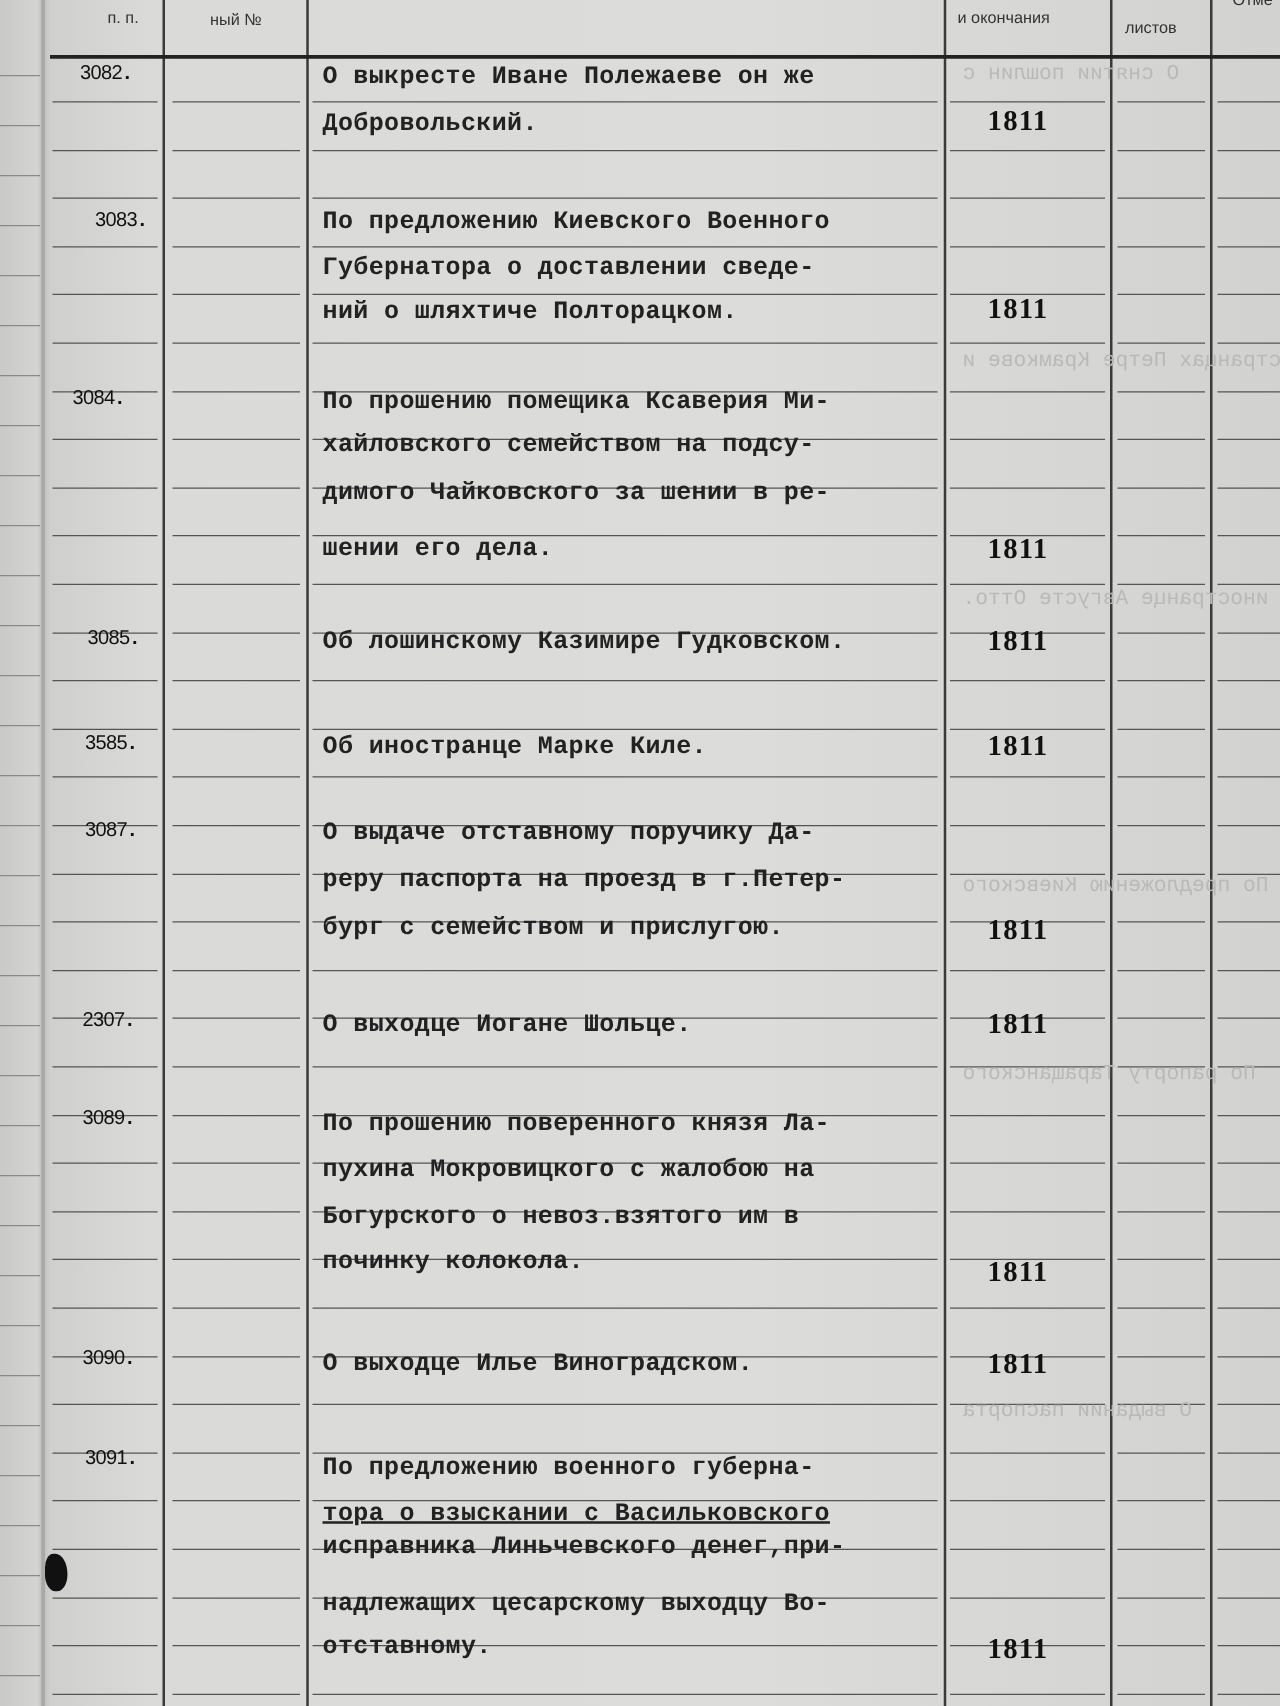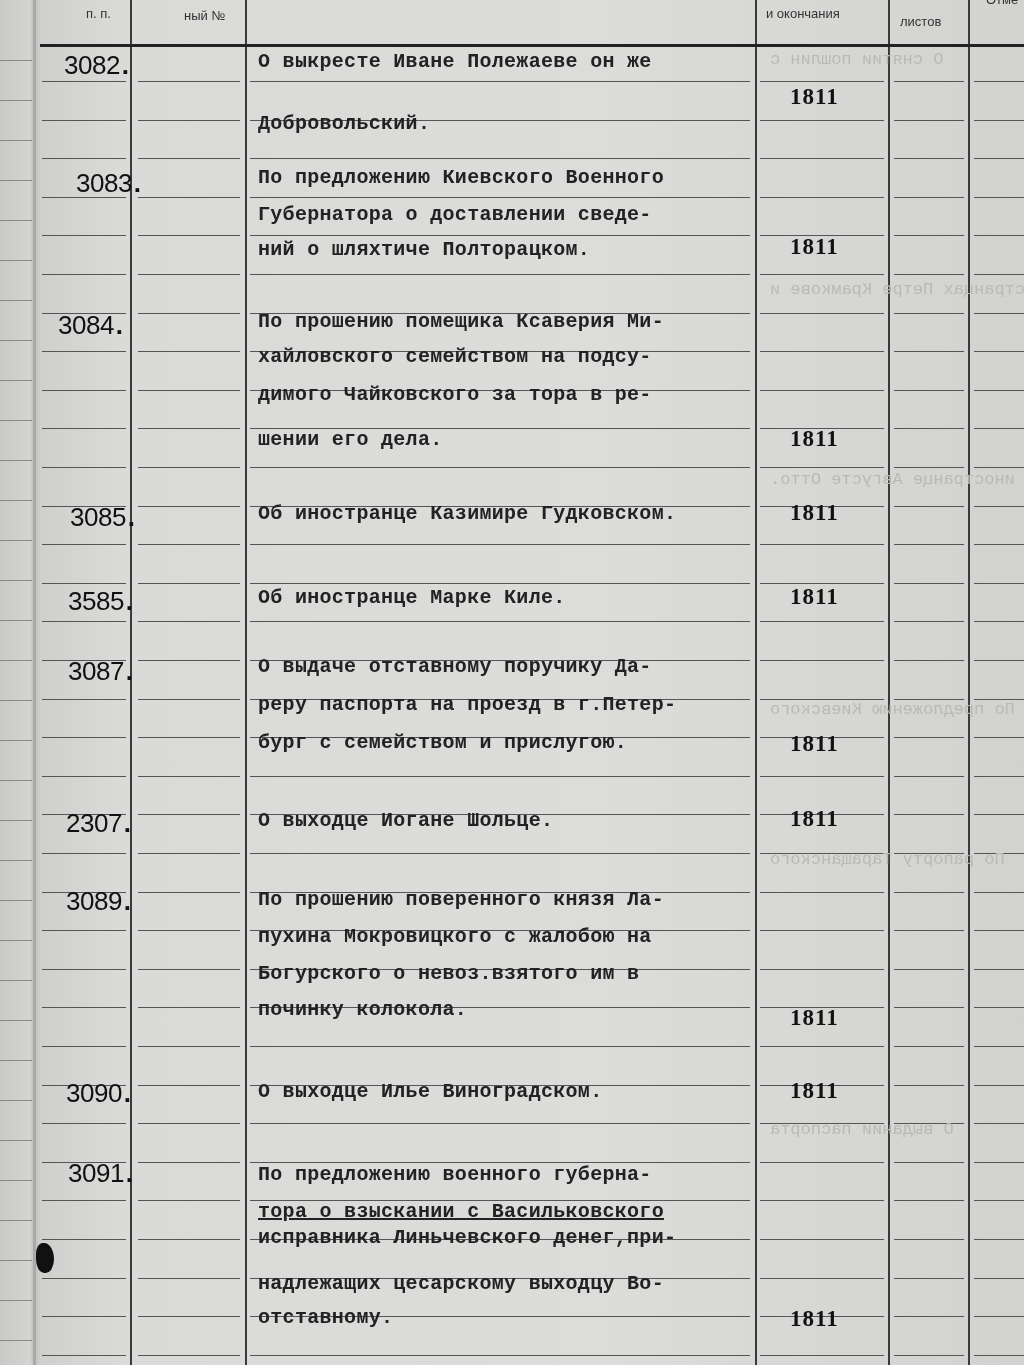--- a/index.html
+++ b/index.html
@@ -14,41 +14,41 @@
     background: linear-gradient(90deg, #c9c9c7 0px, #d4d4d2 30px, #bdbdbb 34px, #cfcfcd 40px, #dadad8 120px, #dcdcda 600px, #d2d2d0 1024px);
   }
   .spine {
     position: absolute; left: 33px; top: 0; width: 3px; height: 1365px;
     background: #a9a9a7;
   }
   .vline { position: absolute; top: 0; width: 2px; height: 1365px; background: #3a3a3a; }
   .hrule { position: absolute; height: 1px; background: #555; }
   .header-rule { position: absolute; left: 40px; top: 44px; width: 984px; height: 3px; background: #222; }
   .hdr { position: absolute; font-family: "Liberation Sans", "DejaVu Sans", sans-serif; font-size: 13px; color: #333; }
-  .num { position: absolute; font-family: "Liberation Sans", "DejaVu Sans", sans-serif; font-size: 26px; letter-spacing: -0.5px; color: #111; }
+  .num { position: absolute; font-family: "Liberation Sans", "DejaVu Sans", sans-serif; font-size: 16px; letter-spacing: -0.5px; color: #111; }
   .num .dot { font-weight: bold; margin-left: 2px; }
   .line { position: absolute; left: 258px; font-size: 20px; font-weight: bold; color: #222; white-space: nowrap; letter-spacing: 0.3px; }
   .date { position: absolute; left: 790px; font-family: "Liberation Serif", "DejaVu Serif", serif; font-size: 23px; font-weight: bold; color: #111; letter-spacing: 1px; }
   .ghost { position: absolute; font-size: 17px; color: #b9b9b7; white-space: nowrap; transform: scaleX(-1); }
   .blot { position: absolute; left: 36px; top: 1243px; width: 18px; height: 30px; background: #111; border-radius: 40% 60% 50% 50%; }
 </style>
 </head>
 <body>
 
 <div class="page">
   <div class="spine"></div>
 
   <div class="vline" style="left:130px;"></div>
   <div class="vline" style="left:245px;"></div>
   <div class="vline" style="left:755px;"></div>
   <div class="vline" style="left:888px;"></div>
   <div class="vline" style="left:968px;"></div>
 
   <div class="hdr" style="left:86px; top:6px;">п. п.</div>
-  <div class="hdr" style="left:184px; top:8px;">ный №</div>
+  <div class="hdr" style="left:168px; top:8px;">ный №</div>
   <div class="hdr" style="left:766px; top:6px;">и окончания</div>
   <div class="hdr" style="left:900px; top:14px;">листов</div>
   <div class="hdr" style="left:986px; top:-8px;">Отме</div>
   <div class="header-rule"></div>
 
   <div id="rules">
       <div class="hrule" style="left: 42px; width: 84px; top: 81px;"></div>
       <div class="hrule" style="left: 138px; width: 102px; top: 81px;"></div>
       <div class="hrule" style="left: 250px; width: 500px; top: 81px;"></div>
       <div class="hrule" style="left: 760px; width: 124px; top: 81px;"></div>
@@ -290,44 +290,44 @@
   <div class="ghost" style="left:770px; top:50px;">О снятии пошлин с</div>
   <div class="ghost" style="left:770px; top:280px;">Об иностранцах Петре Крамкове и</div>
   <div class="ghost" style="left:770px; top:470px;">Об иностранце Августе Отто.</div>
   <div class="ghost" style="left:770px; top:700px;">По предложению Киевского</div>
   <div class="ghost" style="left:770px; top:850px;">По рапорту Таращанского</div>
   <div class="ghost" style="left:770px; top:1120px;">О выдании паспорта</div>
 
   <div>
     <div class="num" style="left:64px; top:50px;"><span>3082</span><span class="dot">.</span></div>
     <div class="line" style="top:50px;">О выкресте Иване Полежаеве он же</div>
-    <div class="line" style="top:88px;margin-top:24px;">Добровольский.</div>
+    <div class="line" style="top:88px;">Добровольский.</div>
     <div class="date" style="top:84px;">1811</div>
   </div>
 
   <div>
     <div class="num" style="left:76px; top:168px;"><span>3083</span><span class="dot">.</span></div>
     <div class="line" style="top:166px;">По предложению Киевского Военного</div>
     <div class="line" style="top:203px;">Губернатора о доставлении сведе-</div>
     <div class="line" style="top:238px;">ний о шляхтиче Полторацком.</div>
     <div class="date" style="top:234px;">1811</div>
   </div>
 
   <div>
     <div class="num" style="left:58px; top:310px;"><span>3084</span><span class="dot">.</span></div>
     <div class="line" style="top:310px;">По прошению помещика Ксаверия Ми-</div>
     <div class="line" style="top:345px;">хайловского семейством на подсу-</div>
-    <div class="line" style="top:383px;">димого Чайковского за тора в ре-</div>
+    <div class="line" style="top:383px;">димого Чайковского за шении в ре-</div>
     <div class="line" style="top:428px;">шении его дела.</div>
     <div class="date" style="top:426px;">1811</div>
   </div>
 
   <div>
     <div class="num" style="left:70px; top:502px;"><span>3085</span><span class="dot">.</span></div>
-    <div class="line" style="top:502px;">Об иностранце Казимире Гудковском.</div>
+    <div class="line" style="top:502px;">Об лошинскому Казимире Гудковском.</div>
     <div class="date" style="top:500px;">1811</div>
   </div>
 
   <div>
     <div class="num" style="left:68px; top:586px;"><span>3585</span><span class="dot">.</span></div>
     <div class="line" style="top:586px;">Об иностранце Марке Киле.</div>
     <div class="date" style="top:584px;">1811</div>
   </div>
 
   <div>

